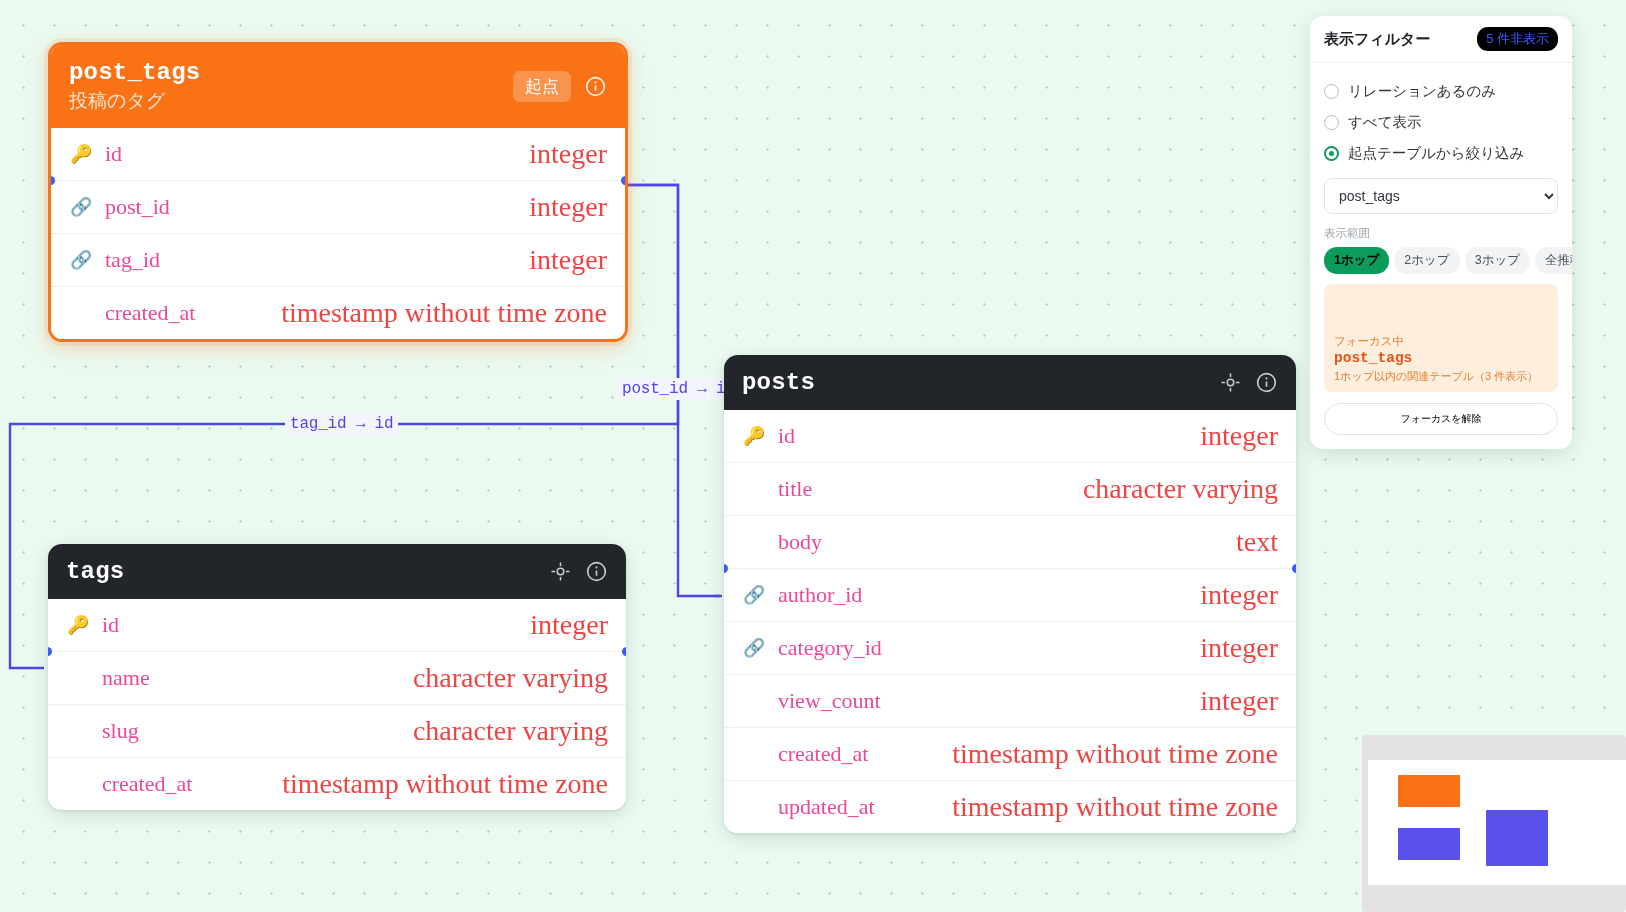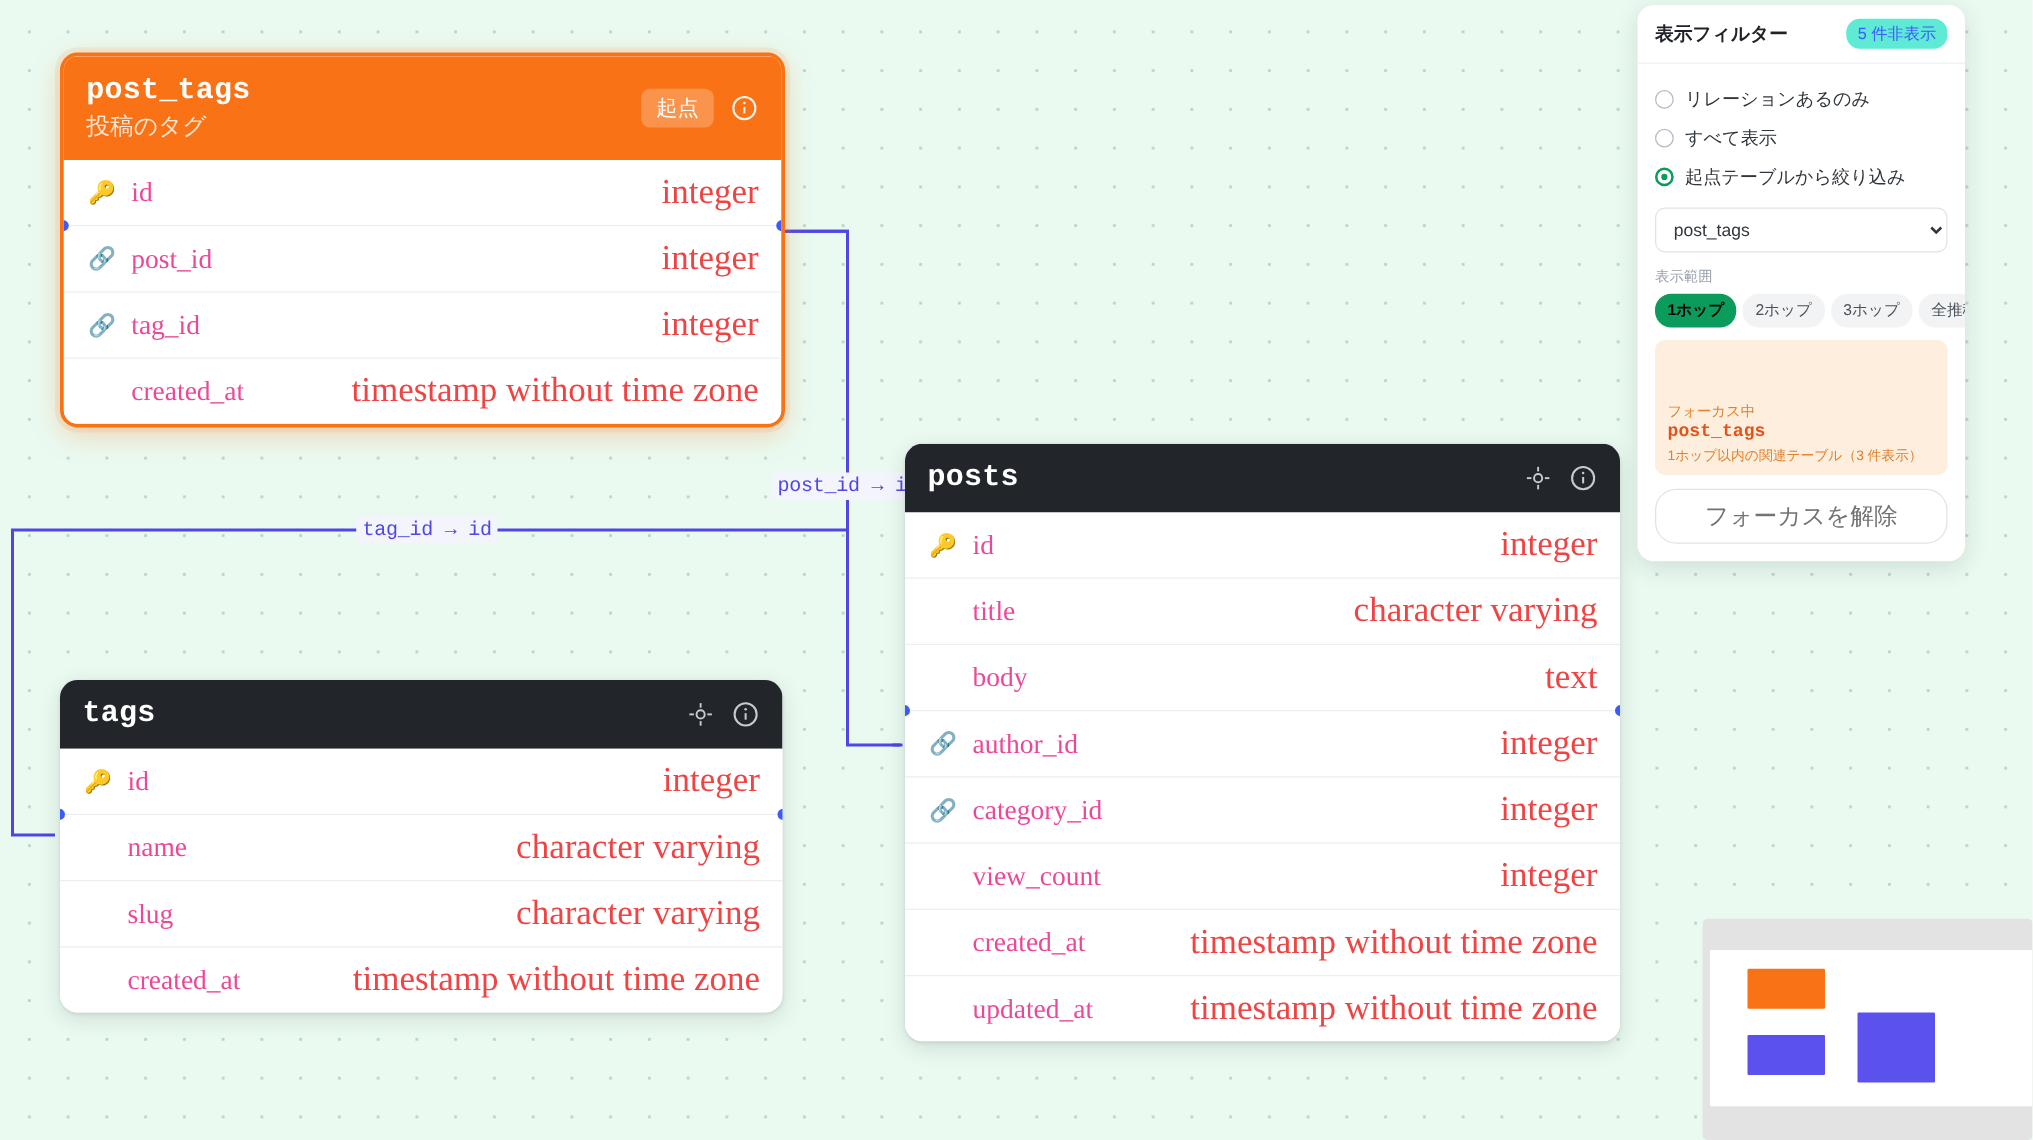--- a/index.html
+++ b/index.html
@@ -120,35 +120,35 @@
   .port {
     position: absolute;
     width: 9px; height: 9px;
     border-radius: 50%;
     background: #3b5bfd;
   }
 
   
   #filter-panel {
     position: absolute;
-    top: 4px; left: 1310px;
+    top: 16px; left: 1310px;
     width: 262px;
     background: #ffffff;
     border-radius: 13px;
     box-shadow: 0 5px 20px rgba(22,40,30,0.13);
     overflow: hidden;
   }
   .panel-header {
     display: flex; align-items: center; justify-content: space-between;
     padding: 11px 14px;
     border-bottom: 1px solid #edeff1;
   }
   .panel-title { font-size: 15px; font-weight: bold; color: #1f2328; }
   .hidden-badge {
-    background: #5eead4;
+    background: #000000;
     color: #3b5bfd;
     font-size: 13px;
     padding: 3px 9px;
     border-radius: 11px;
     white-space: nowrap;
   }
   .panel-body { padding: 13px 14px 14px 14px; }
 
   .radio-row {
     display: flex; align-items: center; gap: 9px;
@@ -217,22 +217,22 @@
     color: #e2541c;
     font-weight: bold;
     margin-top: 1px;
   }
   .focus-info .fi-note { font-size: 11px; color: #e2802c; margin-top: 3px; }
 
   .clear-focus-btn {
     margin-top: 11px;
     width: 100%;
     padding: 8px 0;
-    font-size: 19px;
-    color: #737373;
+    font-size: 10px;
+    color: #000000;
     background: #fff;
     border: 1px solid #dfe3e8;
     border-radius: 17px;
     cursor: pointer;
     font-family: "Liberation Sans", sans-serif;
   }
 
   
   #minimap {
     position: absolute;

